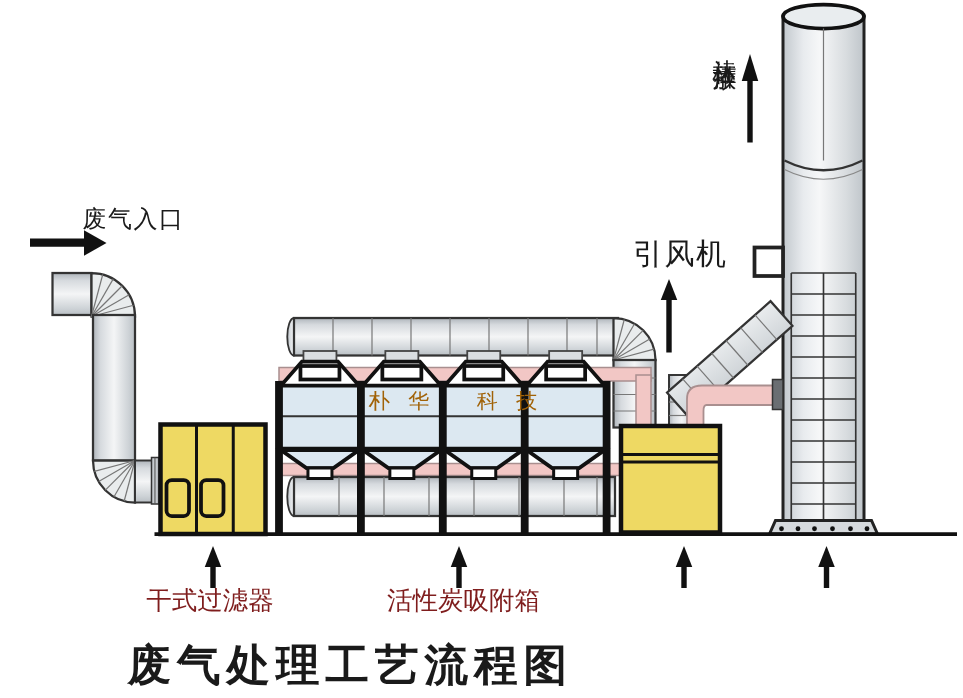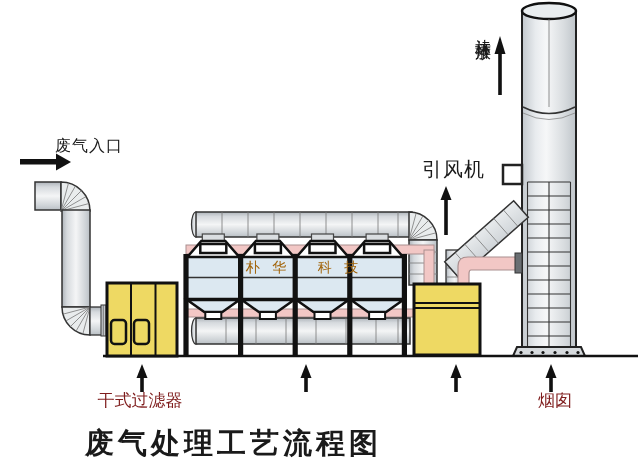--- a/index.html
+++ b/index.html
@@ -287,15 +287,15 @@
     </g>
   </g>
 </svg>
 
   <div class="lbl lbl-inlet">废气入口</div>
   <div class="lbl lbl-fan">引风机</div>
   <div class="lbl lbl-emission">达标排放</div>
   <div class="brand brand-left">朴 华</div>
   <div class="brand brand-right">科 技</div>
   <div class="lbl-bottom lbl-filter">干式过滤器</div>
-  <div class="lbl-bottom lbl-chimney">烟囱</div>
+  <div class="lbl-bottom lbl-adsorber">活性炭吸附箱</div>
   <div class="lbl-title">废气处理工艺流程图</div>
 </div>
 
 </body></html>

